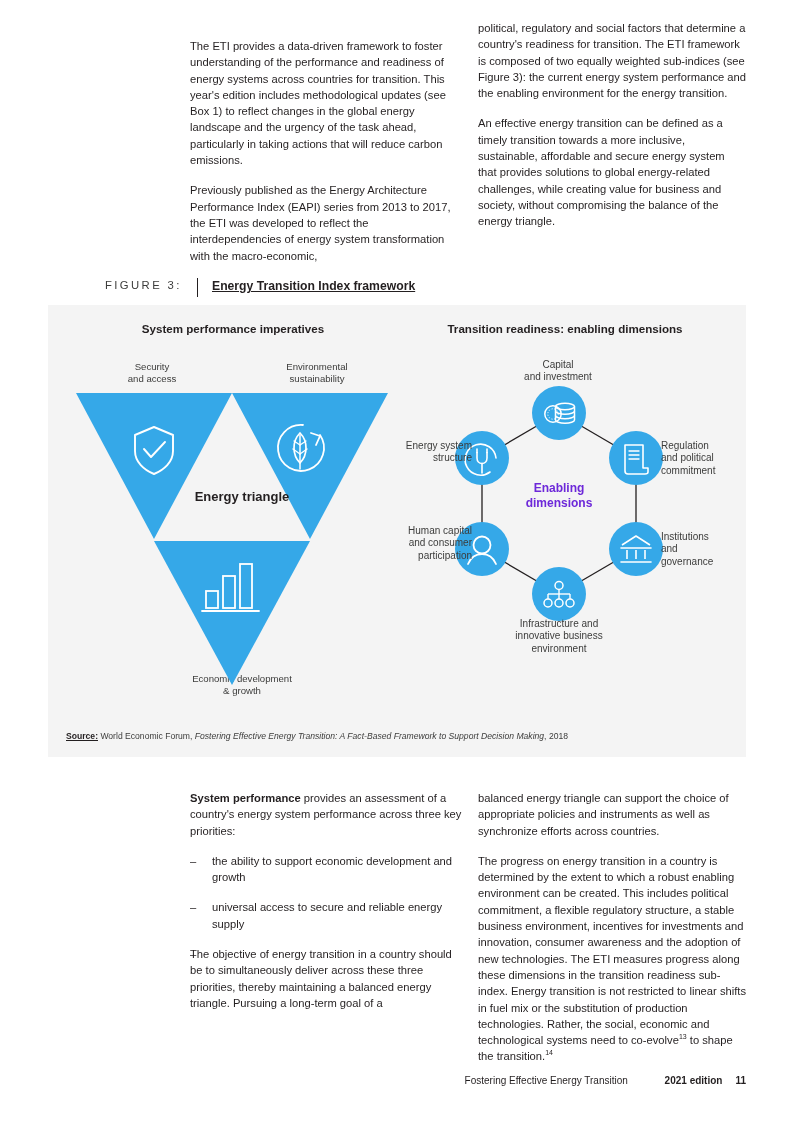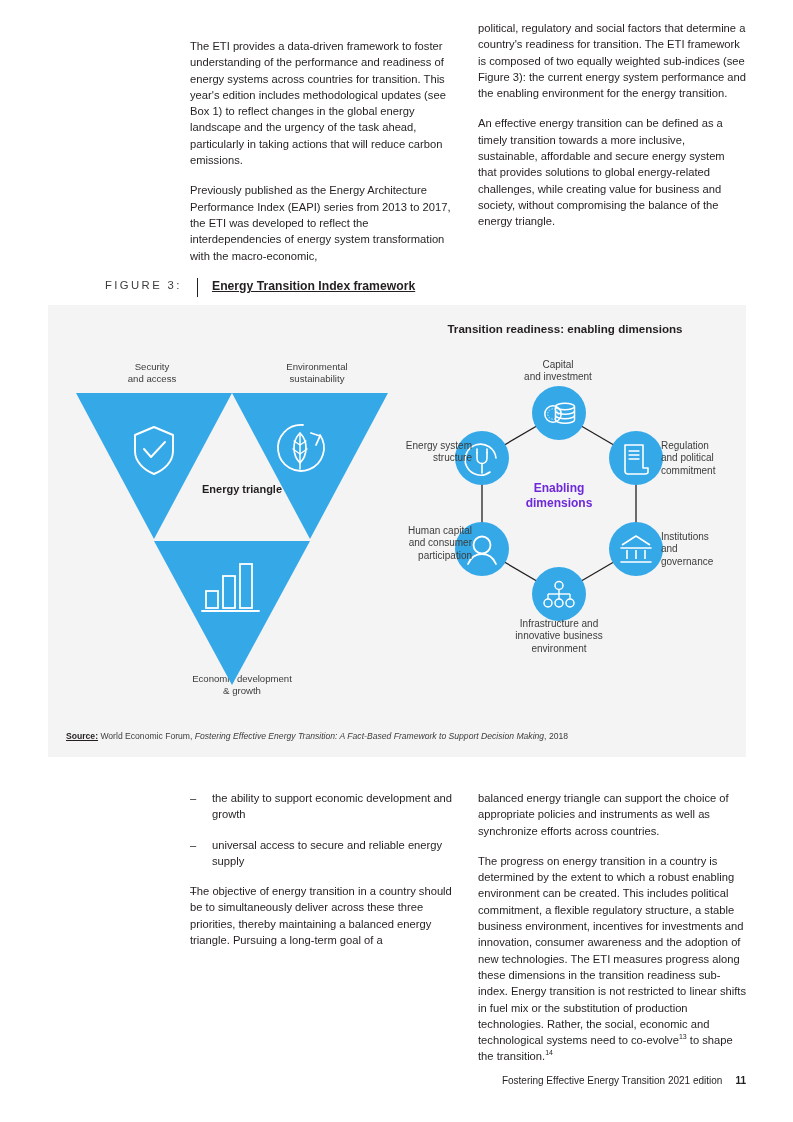--- a/index.html
+++ b/index.html
@@ -41,22 +41,22 @@
   .panel-head{position:absolute;top:17px;font-size:11.6px;font-weight:bold;color:#231f20;text-align:center;}
   .panel-head.left{left:20px;width:330px;}
   .panel-head.right{left:352px;width:330px;}
 
   
   .tri-wrap{position:absolute;left:14px;top:48px;width:340px;height:380px;}
   .tri-label{position:absolute;font-size:9.6px;line-height:12.4px;color:#3c3c3b;text-align:center;}
   .tri-label.tl{left:20px;top:8px;width:140px;}
   .tri-label.tr{left:180px;top:8px;width:150px;}
   .tri-label.bo{left:80px;top:320px;width:200px;}
-  .tri-center-text{position:absolute;left:85px;top:130px;width:190px;text-align:center;
-    font-size:11px;font-weight:bold;color:#231f20;}
+  .tri-center-text{position:absolute;left:85px;top:136px;width:190px;text-align:center;
+    font-size:13px;font-weight:bold;color:#231f20;}
   .tri-svg{position:absolute;left:0;top:40px;}
 
   
   .hex-wrap{position:absolute;left:330px;top:48px;width:360px;height:370px;}
   .hex-svg{position:absolute;left:0;top:0;}
   .hex-label{position:absolute;font-size:10px;line-height:12.4px;color:#3c3c3b;}
   .hex-center{position:absolute;left:118px;top:128px;width:126px;text-align:center;
     font-size:12px;font-weight:bold;line-height:15px;color:#6d28d9;}
 
   .hl-capital{left:110px;top:6px;width:140px;text-align:center;}
@@ -67,21 +67,21 @@
   .hl-energy{left:-6px;top:87px;width:100px;text-align:right;}
 
   
   .source{position:absolute;left:66px;top:731px;font-size:8.6px;color:#3c3c3b;}
   .source .lbl{font-weight:bold;color:#231f20;text-decoration:underline;}
   .source .ital{font-style:italic;}
 
   
   .footer{position:absolute;right:47px;top:1075px;font-size:10px;color:#231f20;}
   .footer .t{font-weight:normal;padding-left:8px;}
-  .footer .ed{font-weight:normal;}
+  .footer .ed{font-weight:bold;margin-left:34px;}
   .footer .pg{font-weight:bold;margin-left:13px;}
   sup{font-size:7px;vertical-align:super;line-height:0;}
 </style>
 </head>
 <body>
 
 <div class="page">
 
   <div class="col col-left-top">
     <p>The ETI provides a data-driven framework to foster understanding of the performance and readiness of energy systems across countries for transition. This year's edition includes methodological updates (see Box 1) to reflect changes in the global energy landscape and the urgency of the task ahead, particularly in taking actions that will reduce carbon emissions.</p>
@@ -94,20 +94,21 @@
   </div>
 
   <div class="fig-cap">
     <div class="fig-num">FIGURE 3:</div>
     <div class="fig-rule"></div>
     <div class="fig-title">Energy Transition Index framework</div>
   </div>
 
   <div class="panel">
 
+    <div class="panel-head left">System performance imperatives</div>
     <div class="panel-head right">Transition readiness: enabling dimensions</div>
 
     <div class="tri-wrap">
 
       <div class="tri-label tl">
         <span>Security</span><br>
         <span>and access</span>
       </div>
       <div class="tri-label tr">
         <span>Environmental</span><br>
@@ -258,20 +259,21 @@
         <span>structure</span>
       </div>
     </div>
   </div>
 
   <div class="source">
     <span class="lbl">Source:</span><span> World Economic Forum, </span><span class="ital">Fostering Effective Energy Transition: A Fact-Based Framework to Support Decision Making</span><span>, 2018</span>
   </div>
 
   <div class="col col-left-bot">
+    <p><b>System performance</b><span> provides an assessment of a country's energy system performance across three key priorities:</span></p>
     <ul class="dash">
       <li><span class="dash-mark">–</span><span>the ability to support economic development and growth</span></li>
       <li><span class="dash-mark">–</span><span>universal access to secure and reliable energy supply</span></li>
       <li><span class="dash-mark">–</span></li>
     </ul>
     <p>The objective of energy transition in a country should be to simultaneously deliver across these three priorities, thereby maintaining a balanced energy triangle. Pursuing a long-term goal of a</p>
   </div>
 
   <div class="col col-right-bot">
     <p>balanced energy triangle can support the choice of appropriate policies and instruments as well as synchronize efforts across countries.</p>

